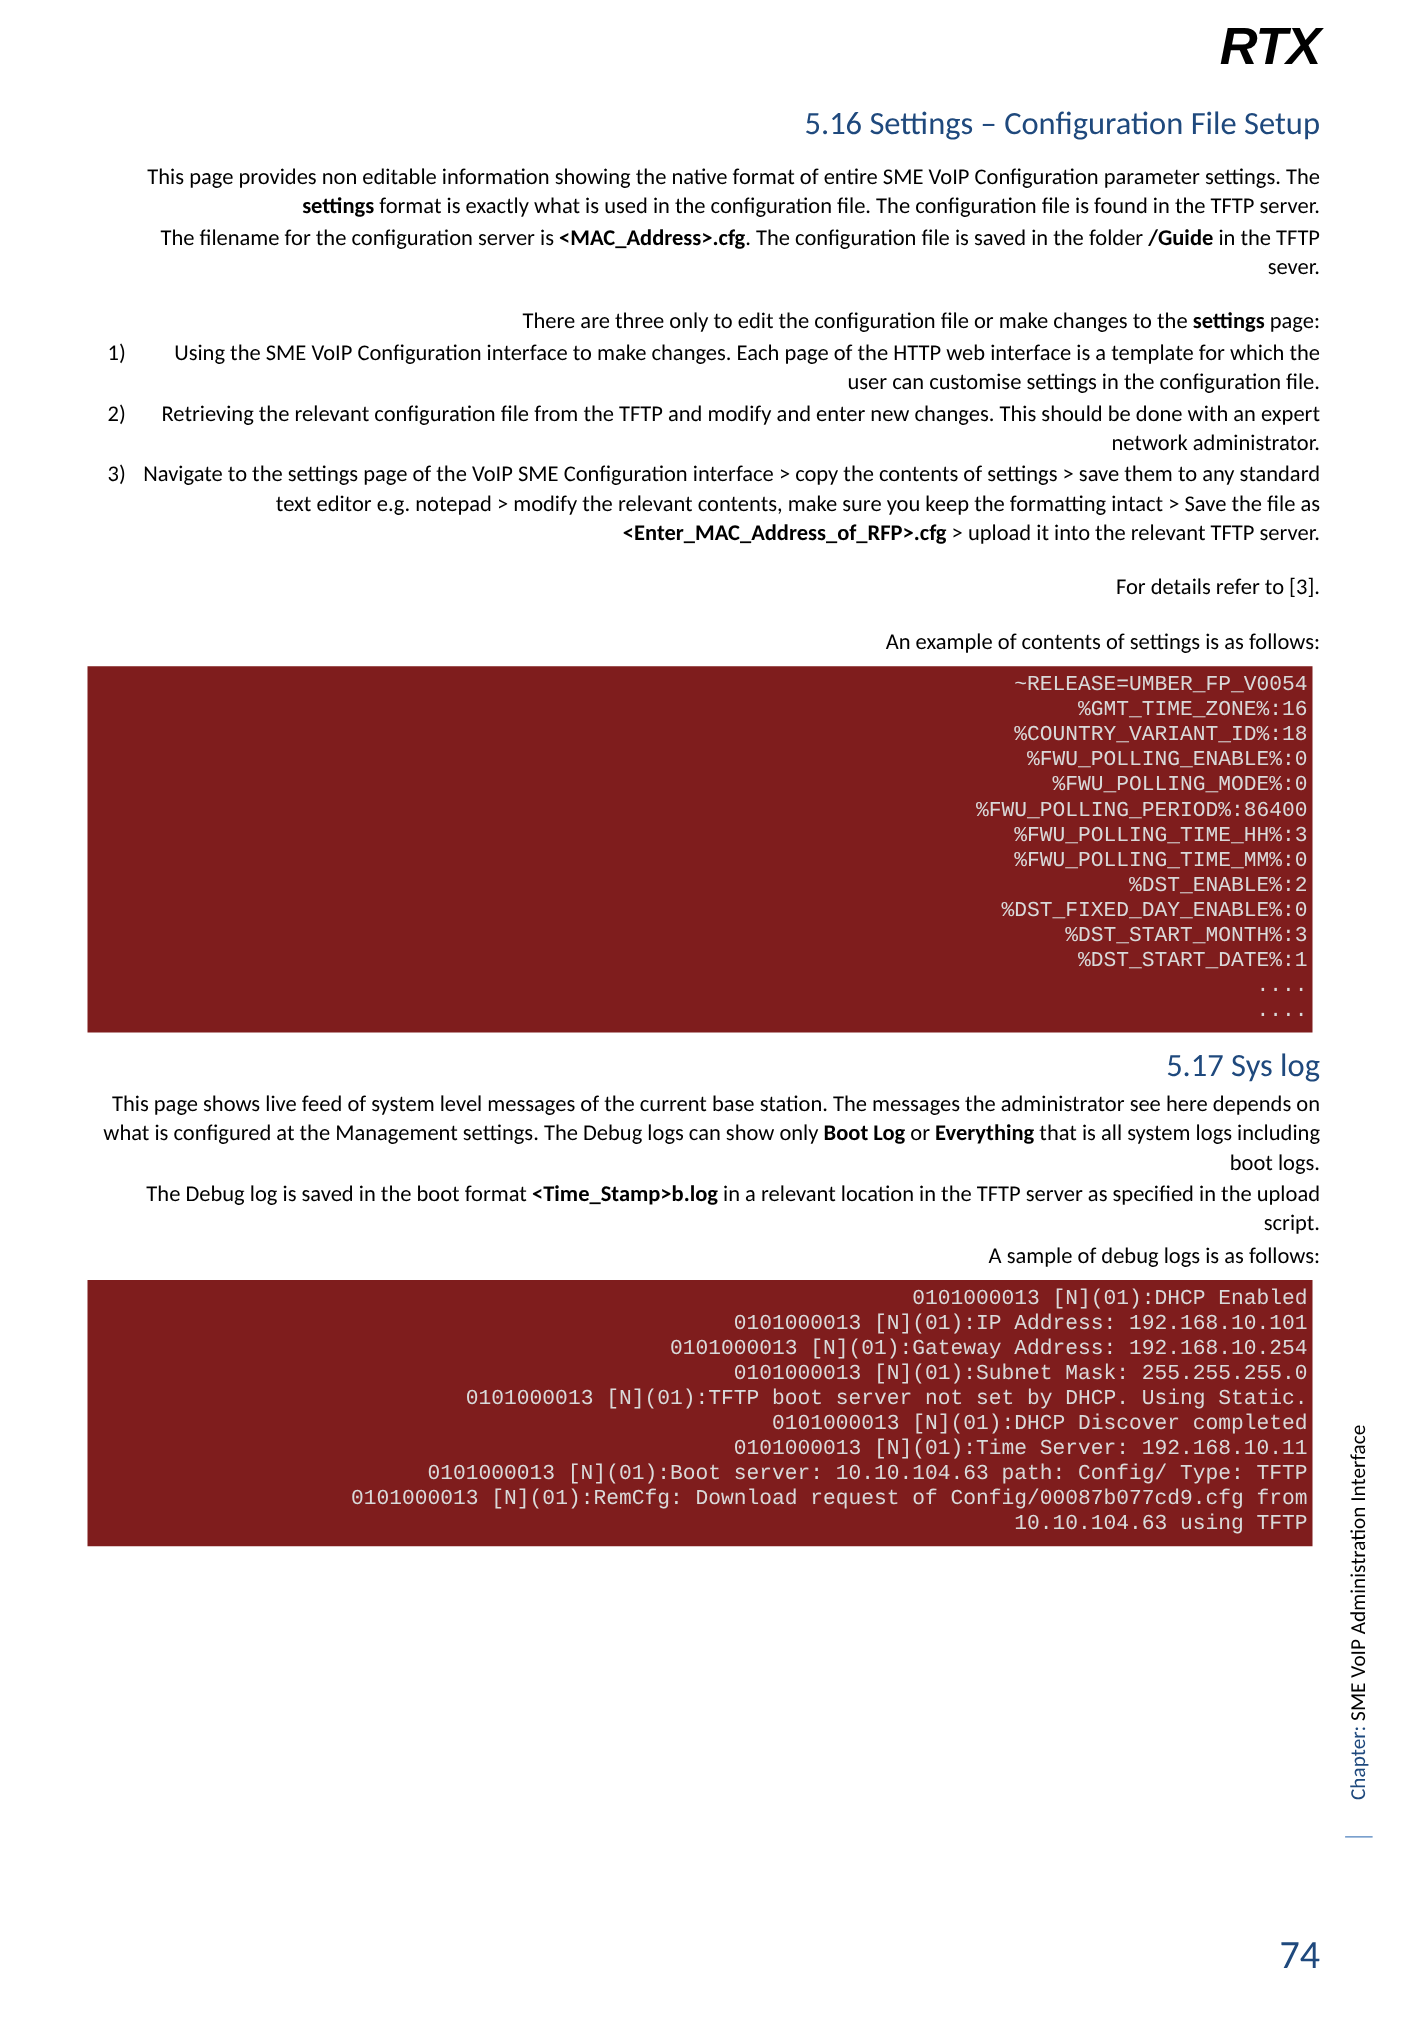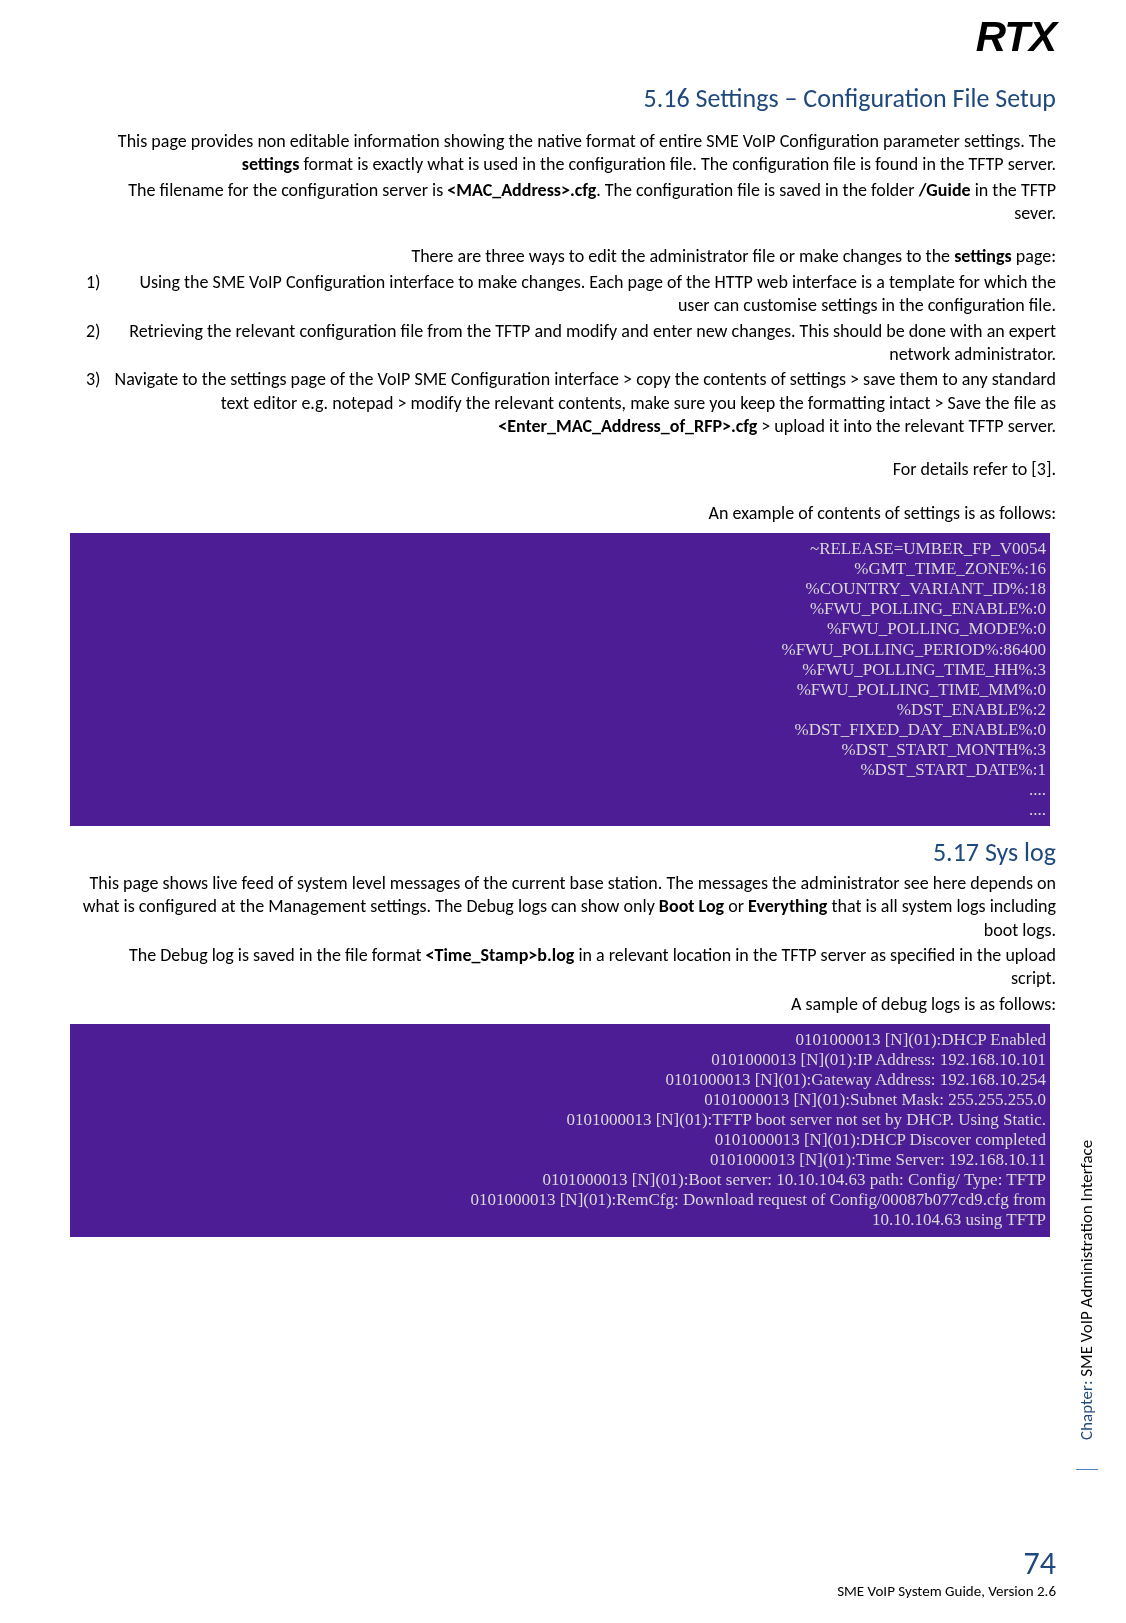--- a/index.html
+++ b/index.html
@@ -43,23 +43,23 @@
     ol li {
       margin-bottom: 2px;
       position: relative;
     }
     ol li .num {
       position: absolute;
       left: -28px;
     }
     b, strong { font-weight: bold; }
     .codeblock {
-      background: #4c1d95;
+      background: #7f1d1d;
       color: #d9d9d9;
-      font-family: Liberation Serif, serif;
+      font-family: Liberation Mono, monospace;
       font-size: 17px;
       line-height: 1.18;
       padding: 6px 4px 6px 4px;
       margin-top: 8px;
       margin-bottom: 10px;
       white-space: pre;
       width: 980px;
     }
     .indent-small { margin-left: 8px; }
     .side-label {
@@ -104,21 +104,21 @@
 <p>
   <span>This page provides non editable information showing the native format of entire SME VoIP Configuration parameter settings. The </span><b>settings</b><span> format is exactly what is used in the configuration file. The configuration file is found in the TFTP server.</span>
 </p>
 <p>
   <span>The filename for the configuration server is </span><b>&lt;MAC_Address&gt;.cfg</b><span>. The configuration file is saved in the folder </span><b>/Guide</b><span> in the TFTP sever.</span>
 </p>
 
 <div class="para-spacer"></div>
 
 <p>
-  <span>There are three ways to edit the administrator file or make changes to the </span><b>settings</b><span> page:</span>
+  <span>There are three only to edit the configuration file or make changes to the </span><b>settings</b><span> page:</span>
 </p>
 
 <ol>
   <li><span class="num">1)</span><span>Using the SME VoIP Configuration interface to make changes. Each page of the HTTP web interface is a template for which the user can customise settings in the configuration file.</span></li>
   <li><span class="num">2)</span><span>Retrieving the relevant configuration file from the TFTP and modify and enter new changes. This should be done with an expert network administrator.</span></li>
   <li><span class="num">3)</span><span>Navigate to the settings page of the VoIP SME Configuration interface &gt; copy the contents of settings &gt; save them to any standard text editor e.g. notepad &gt; modify the relevant contents, make sure you keep the formatting intact &gt; Save the file as </span><b>&lt;Enter_MAC_Address_of_RFP&gt;.cfg</b><span> &gt; upload it into the relevant TFTP server.</span></li>
 </ol>
 
 <div class="para-spacer"></div>
 
@@ -142,37 +142,36 @@
 %DST_START_DATE%:1
 ....
 ....</div>
 
 <h1 class="second">5.17 Sys log</h1>
 
 <p class="indent-small">
   <span>This page shows live feed of system level messages of the current base station. The messages the administrator see here depends on what is configured at the Management settings. The Debug logs can show only </span><b>Boot Log</b><span> or </span><b>Everything</b><span> that is all system logs including boot logs.</span>
 </p>
 <p>
-  <span>The Debug log is saved in the file format </span><b>&lt;Time_Stamp&gt;b.log</b><span> in a relevant location in the TFTP server as specified in the upload script.</span>
+  <span>The Debug log is saved in the boot format </span><b>&lt;Time_Stamp&gt;b.log</b><span> in a relevant location in the TFTP server as specified in the upload script.</span>
 </p>
 <p>A sample of debug logs is as follows:</p>
 
 <div class="codeblock">0101000013 [N](01):DHCP Enabled
 0101000013 [N](01):IP Address: 192.168.10.101
 0101000013 [N](01):Gateway Address: 192.168.10.254
 0101000013 [N](01):Subnet Mask: 255.255.255.0
 0101000013 [N](01):TFTP boot server not set by DHCP. Using Static.
 0101000013 [N](01):DHCP Discover completed
 0101000013 [N](01):Time Server: 192.168.10.11
 0101000013 [N](01):Boot server: 10.10.104.63 path: Config/ Type: TFTP
 0101000013 [N](01):RemCfg: Download request of Config/00087b077cd9.cfg from
 10.10.104.63 using TFTP</div>
 
 <div class="side-label">
   <span class="chap">Chapter:</span><span class="chapname"> SME VoIP Administration Interface</span>
 </div>
 
 <div class="footer">
   <div class="footer-left">
-    <div>SME VoIP System Guide, Version 2.6</div>
   </div>
   <div class="page-num">74</div>
 </div>
 
 </body></html>

